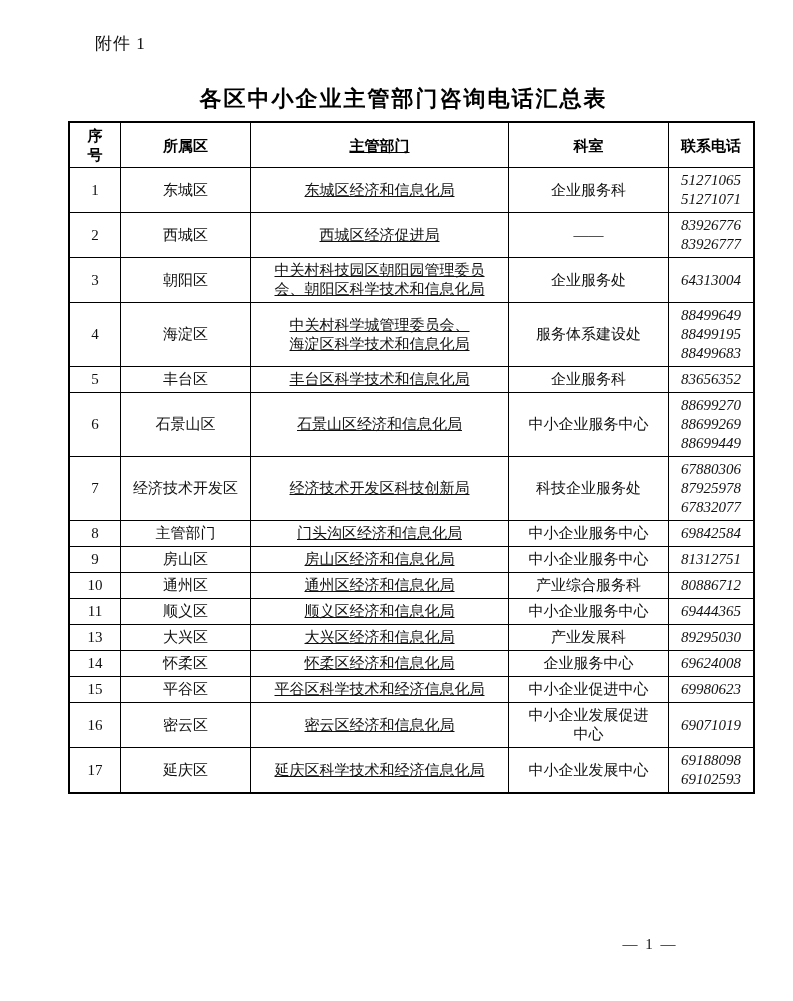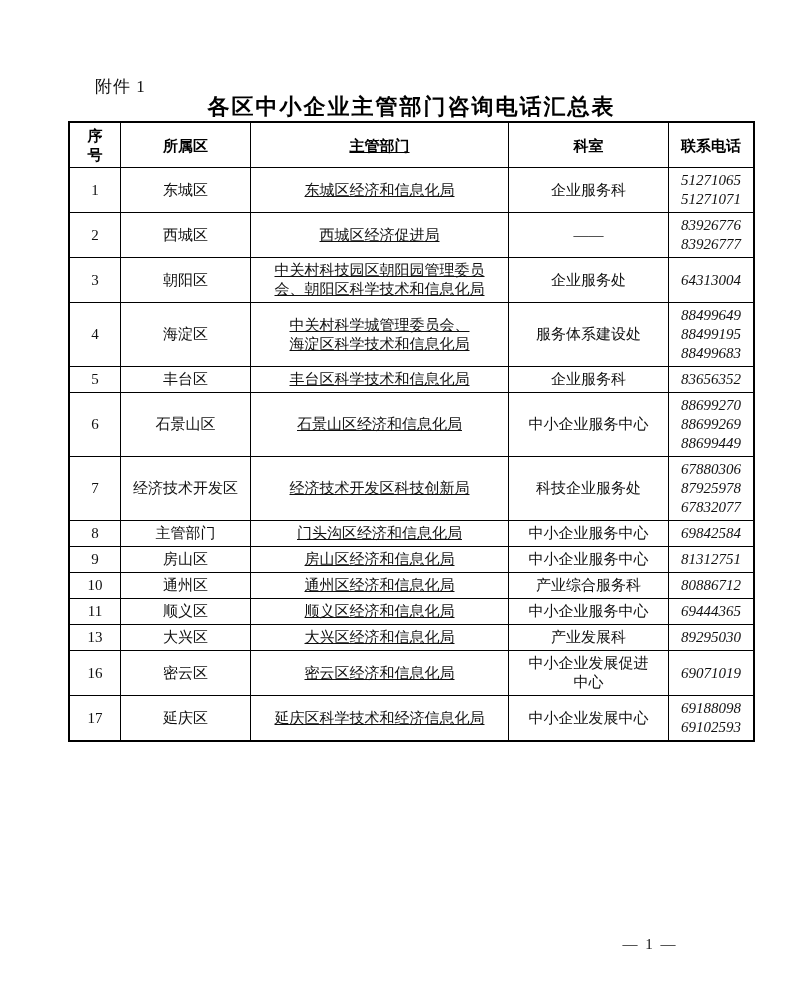--- a/index.html
+++ b/index.html
@@ -16,34 +16,33 @@
     font-family: "Liberation Serif", "DejaVu Serif", serif;
     overflow: hidden;
   }
   .attachment {
     position: absolute;
     left: 95px;
     top: 32px;
     font-size: 17px;
     letter-spacing: 1px;
     color: #111;
-    margin-top: 43px;
   }
   .doc-title {
     position: absolute;
     left: 68px;
     top: 80px;
     width: 663px;
     text-align: center;
     font-family: "Liberation Sans", "DejaVu Sans", sans-serif;
     font-weight: bold;
     font-size: 22px;
     letter-spacing: 2px;
     color: #000;
-    margin: 12px;
+    margin: 4px;
   }
   table.phone-table {
     position: absolute;
     left: 68px;
     top: 121px;
     width: 663px;
     border-collapse: collapse;
     table-layout: fixed;
     border: 2px solid #000;
   }
@@ -210,21 +209,35 @@
 
 
     <tr>
       <td class="c0">13</td>
       <td class="c1">大兴区</td>
       <td class="c2">大兴区经济和信息化局</td>
       <td class="c3">产业发展科</td>
       <td class="c4">89295030</td>
     </tr>
 
-
+    <tr>
+      <td class="c0">14</td>
+      <td class="c1">怀柔区</td>
+      <td class="c2">怀柔区经济和信息化局</td>
+      <td class="c3">企业服务中心</td>
+      <td class="c4">69624008</td>
+    </tr>
+
+    <tr>
+      <td class="c0">15</td>
+      <td class="c1">平谷区</td>
+      <td class="c2">平谷区科学技术和经济信息化局</td>
+      <td class="c3">中小企业促进中心</td>
+      <td class="c4">69980623</td>
+    </tr>
 
     <tr>
       <td class="c0">16</td>
       <td class="c1">密云区</td>
       <td class="c2">密云区经济和信息化局</td>
       <td class="c3">中小企业发展促进
 中心</td>
       <td class="c4">69071019</td>
     </tr>
 

